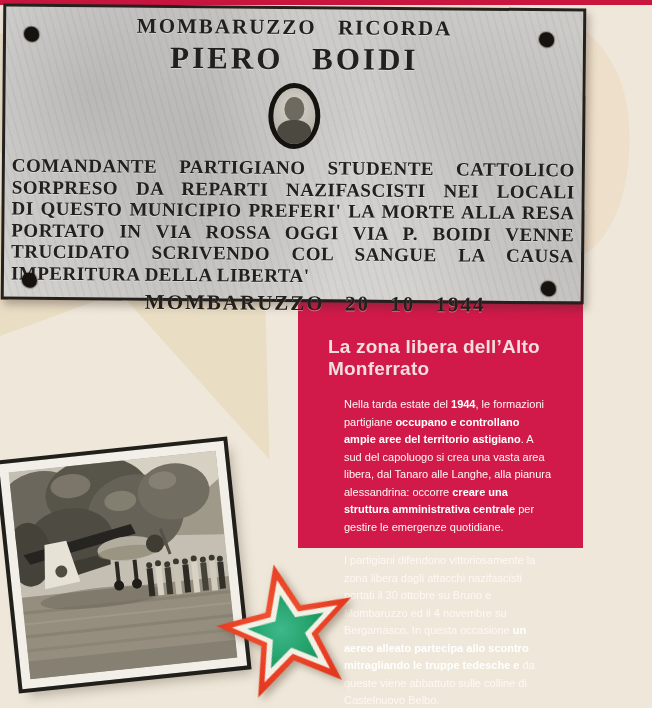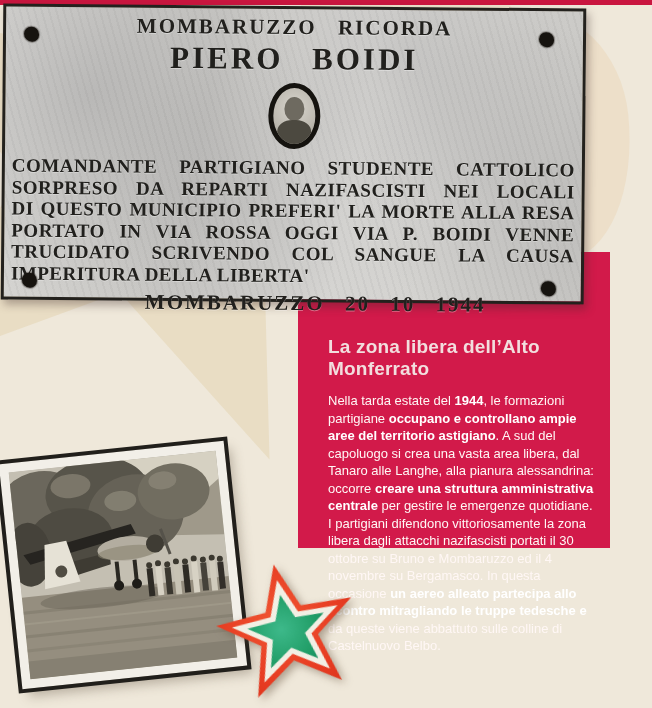--- a/index.html
+++ b/index.html
@@ -13,25 +13,25 @@
   .bg-blob{position:absolute;left:448px;top:10px;width:182px;height:252px;z-index:0;
     background:#ecdec6;opacity:.9;transform:rotate(-6deg);
     border-radius:48% 52% 42% 58% / 40% 45% 55% 60%;}
   .bg-blob2{position:absolute;left:300px;top:-40px;width:220px;height:120px;z-index:0;
     background:#e9dcc2;opacity:.6;transform:rotate(8deg);border-radius:50%;}
 
   
   .top-strip{position:absolute;left:0;top:0;width:652px;height:5px;background:#c9163f;z-index:1;}
 
   
-  .infobox{position:absolute;left:298px;top:252px;width:312px;height:296px;z-index:1;
+  .infobox{position:absolute;left:298px;top:252px;width:285px;height:296px;z-index:1;
     background:#d21a4a;box-sizing:border-box;padding:84px 14px 12px 30px;}
   .infobox h2{margin:0 0 12px 0;font-size:19px;line-height:22px;font-weight:bold;
     color:#f2dede;letter-spacing:.2px;}
-  .infobox p{margin:0;font-size:13px;line-height:17.5px;color:#fff7f5;}
+  .infobox p{margin:16px;font-size:11px;line-height:17.5px;color:#fff7f5;}
   .infobox p b{color:#ffffff;}
 
   
   .plaque{position:absolute;left:2px;top:6px;width:583px;height:296px;z-index:2;
     transform:rotate(.5deg);transform-origin:50% 50%;
     border:3px solid #23211d;box-sizing:border-box;
     box-shadow:3px 5px 9px rgba(60,40,40,.35);
     background:
       radial-gradient(circle at 15% 30%, rgba(90,90,95,.20), transparent 40%),
       radial-gradient(circle at 70% 15%, rgba(100,100,105,.16), transparent 35%),

